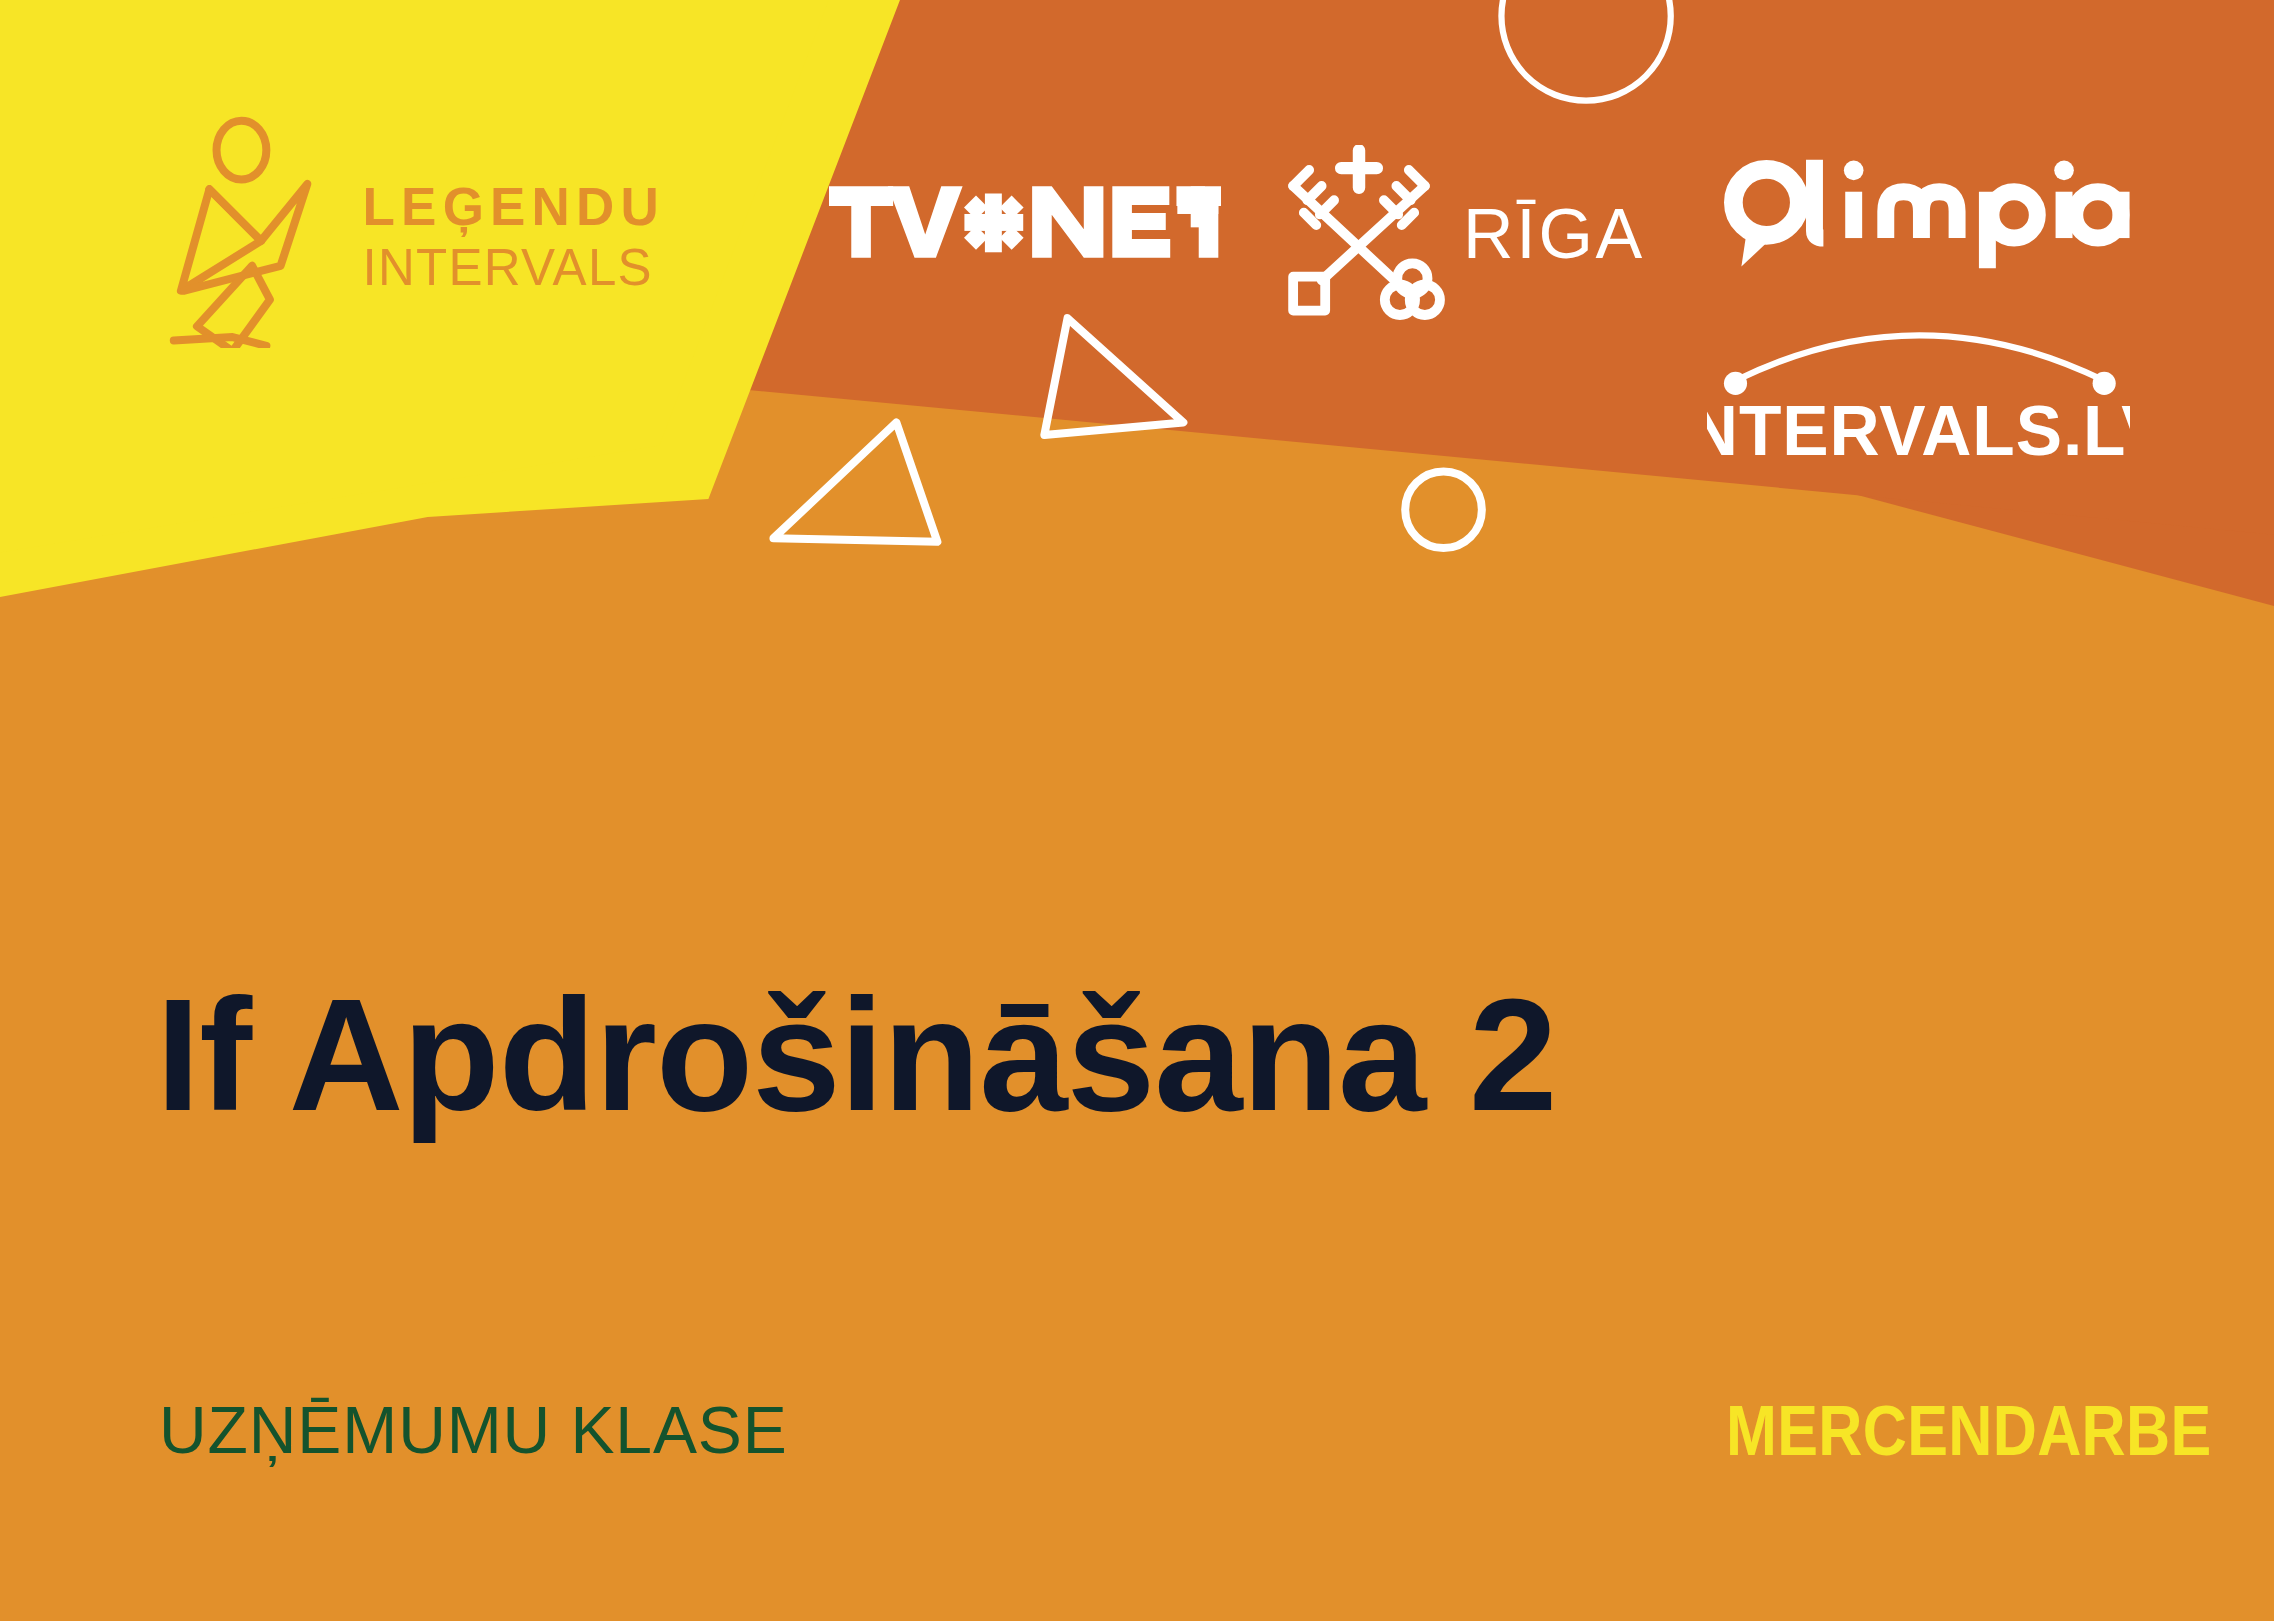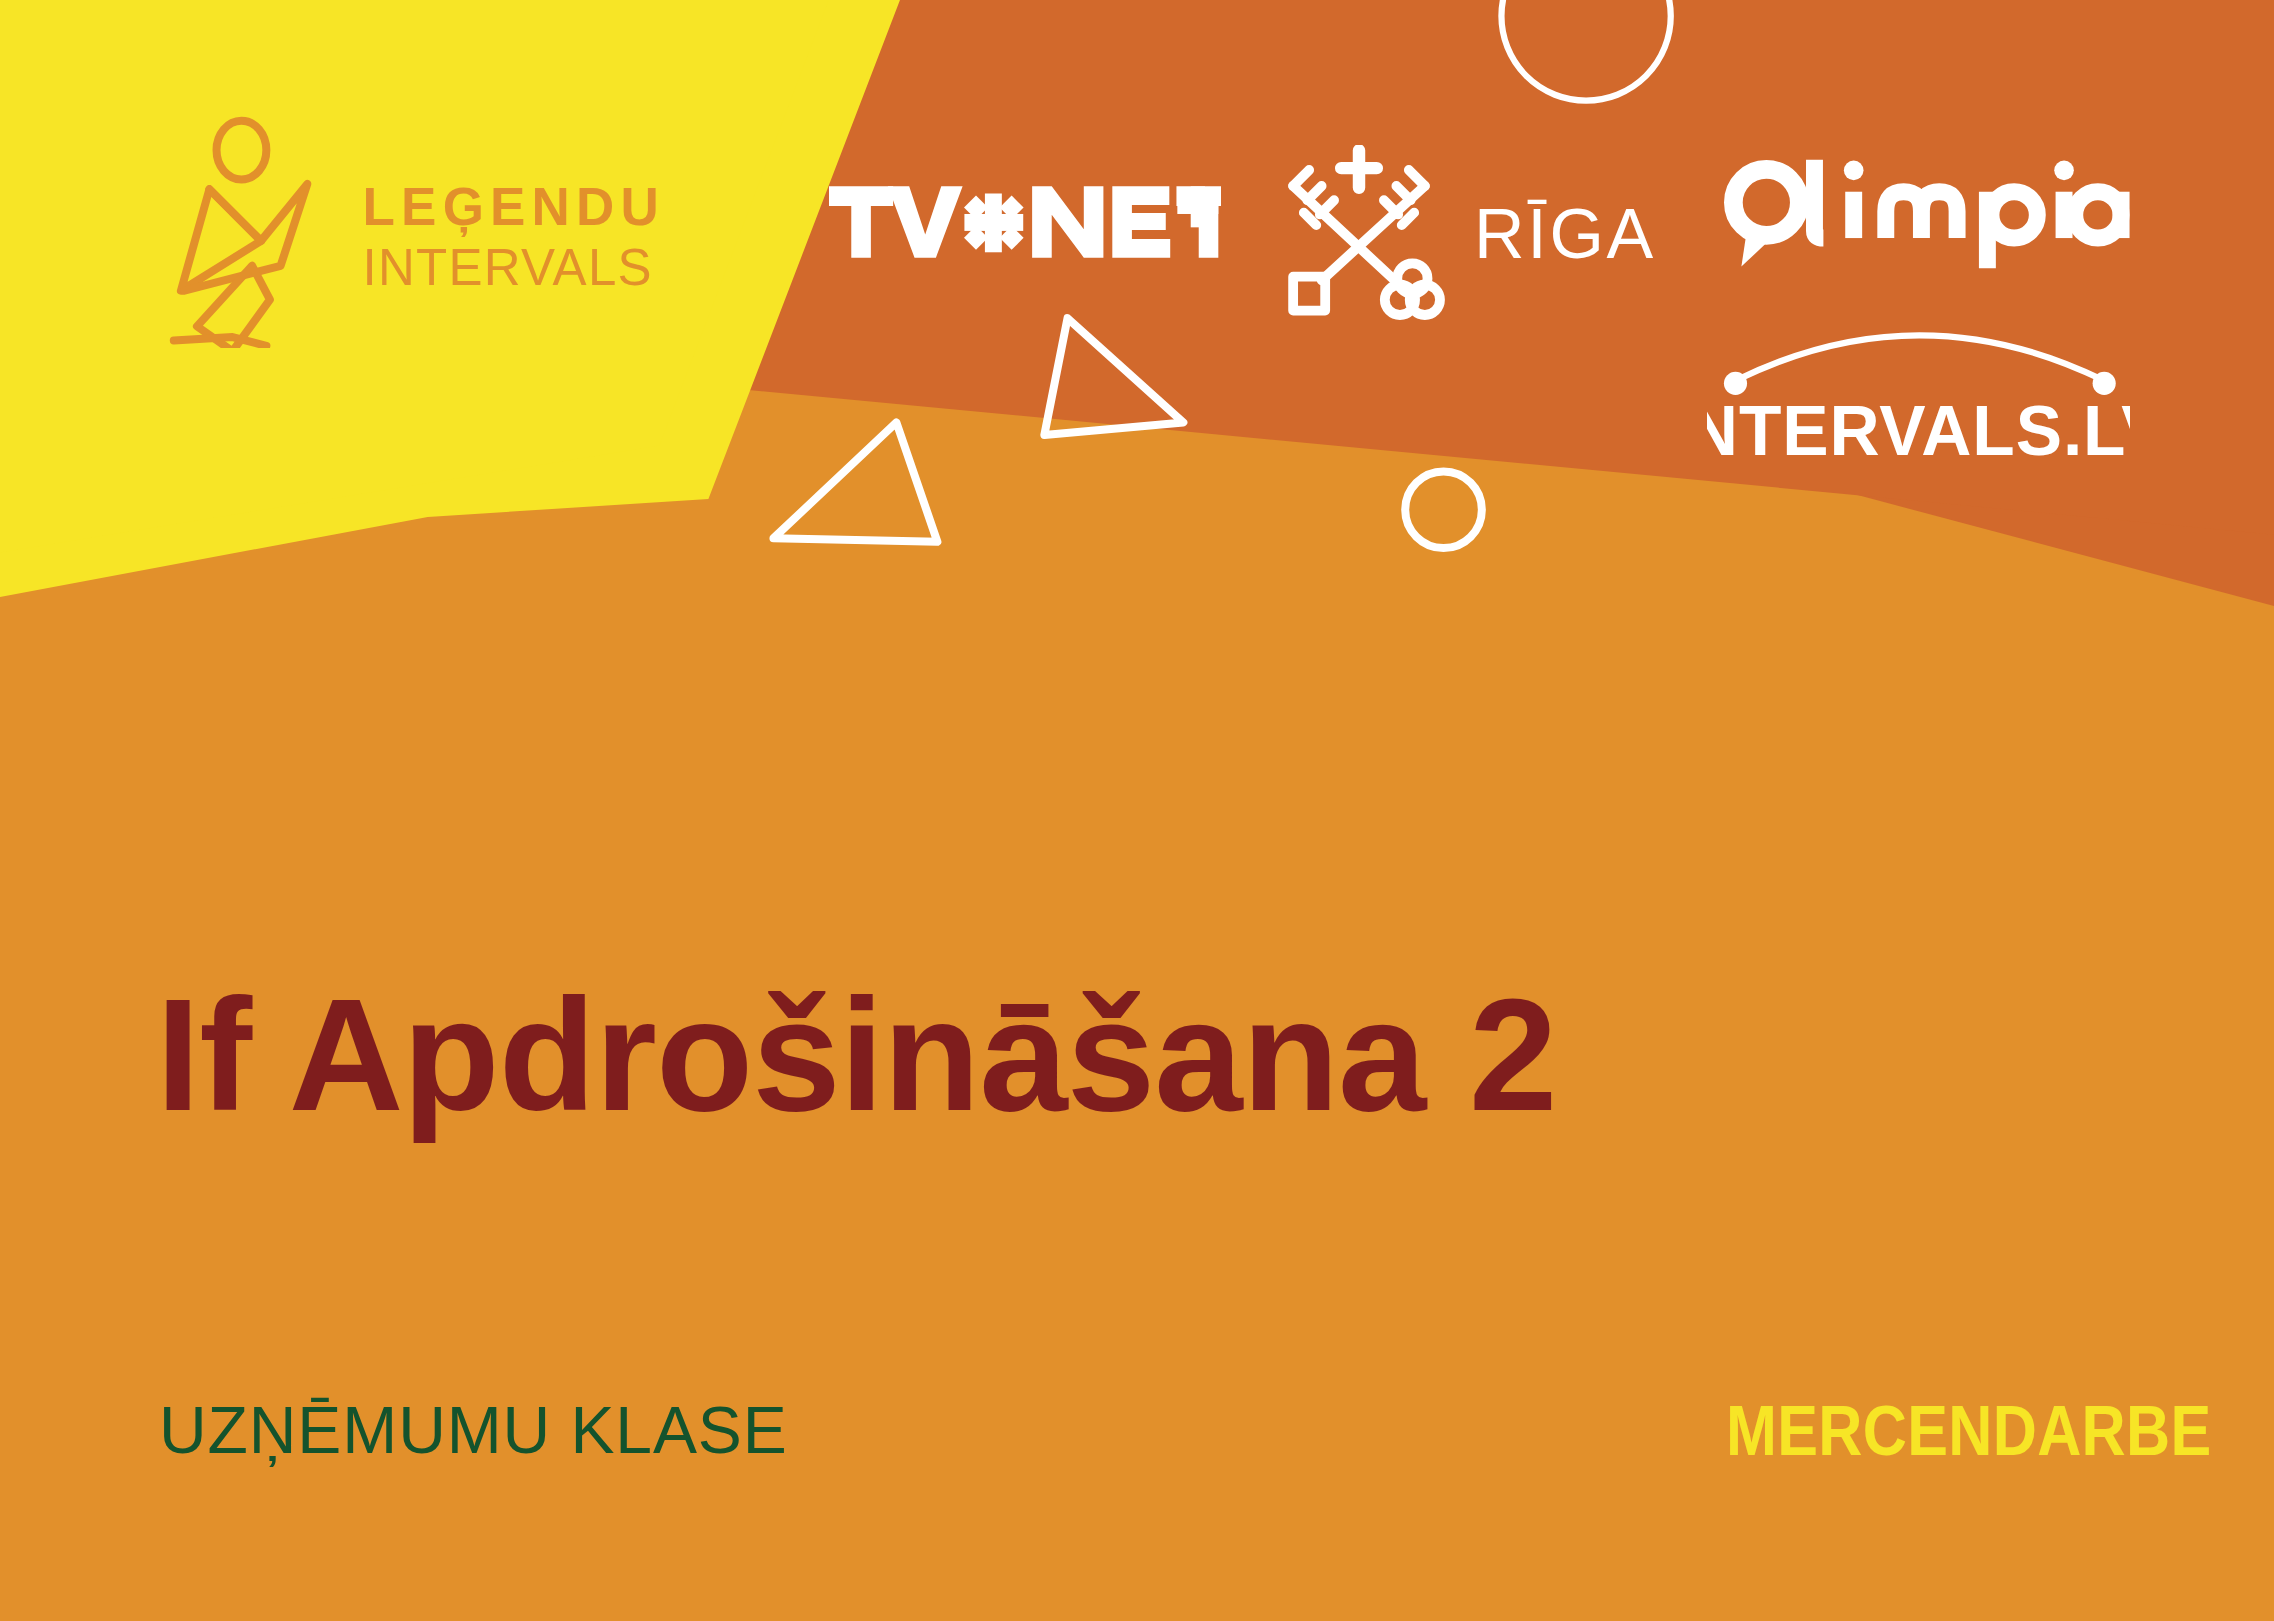--- a/index.html
+++ b/index.html
@@ -66,21 +66,21 @@
     top: 134px;
     width: 1363px;
     height: 339px;
   }
   .sponsor {
     position: absolute;
     display: flex;
     align-items: center;
   }
   .sponsor-tvnet { left: 0px;   top: 45px; }
-  .sponsor-riga  { left: 441px; top: 10.7px; gap: 26px; }
+  .sponsor-riga  { left: 441px; top: 10.7px; gap: 15px; }
   .sponsor-olimpia { left: 891px; top: 22px; }
   .sponsor-intervals { left: 878px; top: 187px; }
 
   .tvnet-logo { height: 86px; width: 392px; }
   .riga-keys  { width: 178px; height: 178px; }
   .riga-word {
     font-size: 70px;
     font-weight: 400;
     letter-spacing: 2.7px;
     color: #ffffff;
@@ -88,21 +88,21 @@
   .olimpia-logo { width: 410px; height: 116px; }
   .intervals-logo { width: 423px; height: 147px; }
 
   
   .headline {
     position: absolute;
     left: 156px;
     top: 976px;
     font-size: 159px;
     font-weight: 700;
-    color: #7f1d1d;
+    color: #0f172a;
     letter-spacing: -0.9px;
     line-height: 1;
     white-space: nowrap;
     text-align: right;
   }
   .participant {
     position: absolute;
     left: 159px;
     top: 1248px;
     font-size: 134px;

